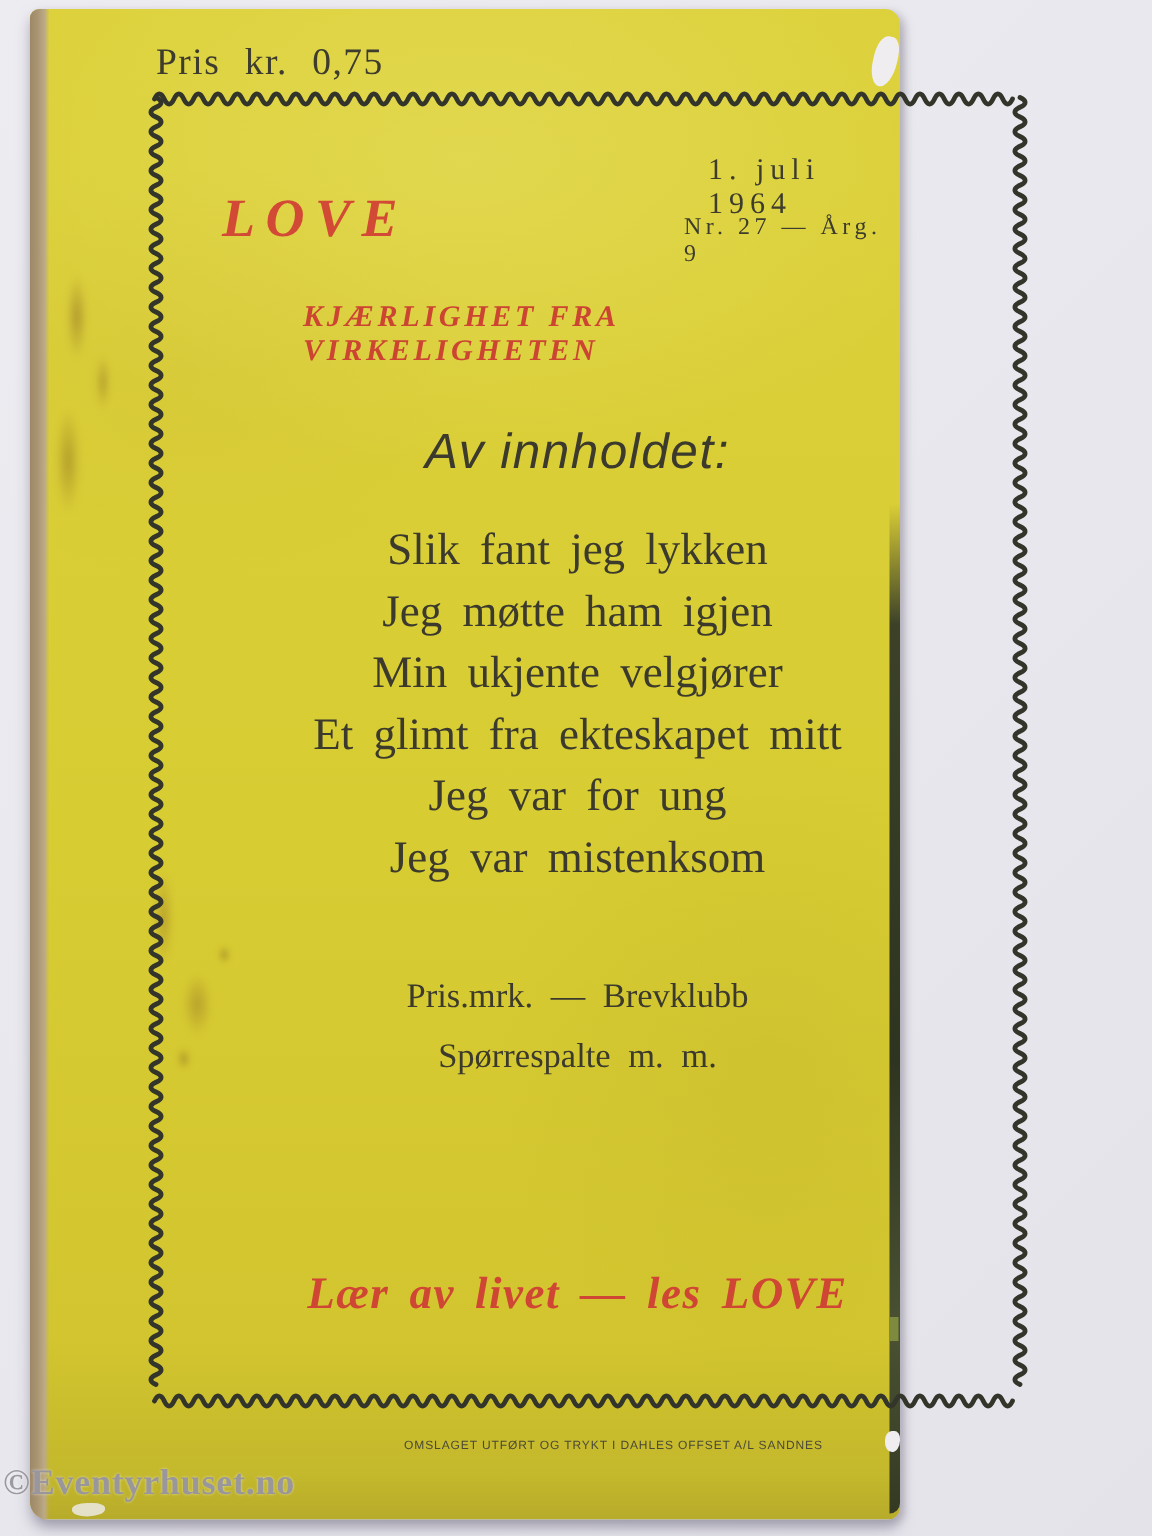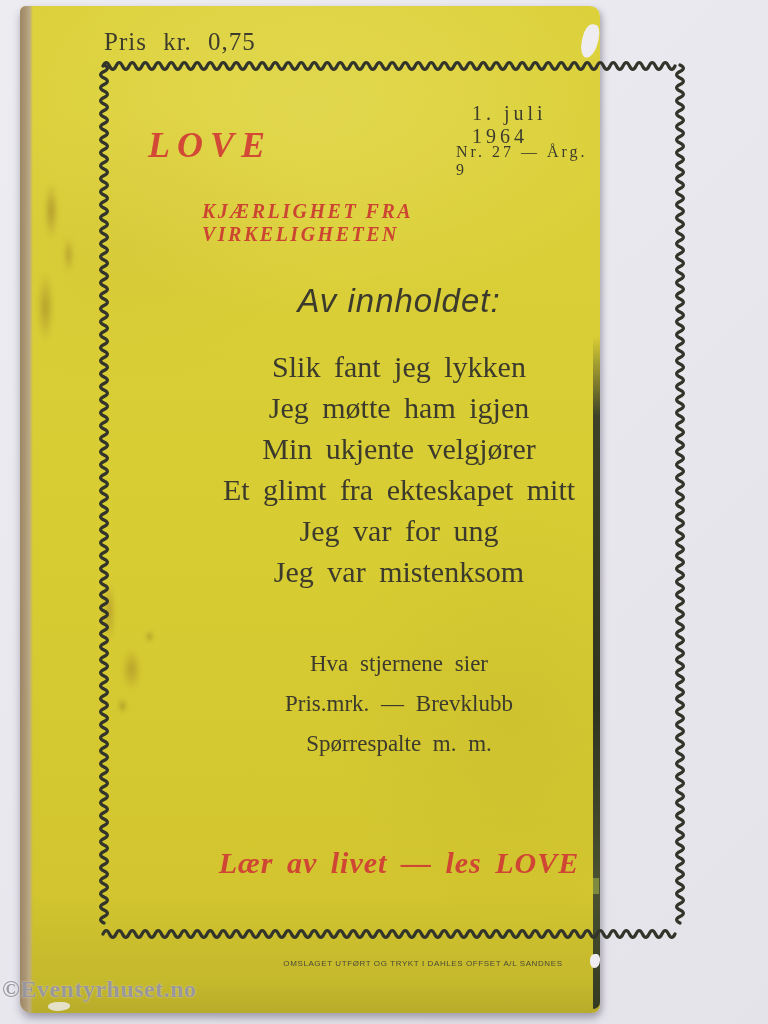--- a/index.html
+++ b/index.html
@@ -46,21 +46,21 @@
   
   .price{position:absolute;left:84px;top:22px;font-size:25px;color:#3d3c2d;
          word-spacing:9px;letter-spacing:1px;}
   .frame-svg{position:absolute;left:78px;top:54px;}
   .date{position:absolute;left:452px;top:96px;font-size:20px;color:#3d3c2d;letter-spacing:4px;}
   .issue{position:absolute;left:436px;top:137px;font-size:16px;color:#3d3c2d;letter-spacing:3px;}
   .title{position:absolute;left:128px;top:118px;font-size:36px;font-style:italic;font-weight:700;
          color:#d24a36;letter-spacing:7px;}
   .subtitle{position:absolute;left:182px;top:194px;font-size:20px;font-style:italic;font-weight:700;
          color:#cc4432;letter-spacing:2.5px;}
-  .col{position:absolute;left:88px;width:582px;text-align:center;color:#3b3a2c;}
+  .col{position:absolute;left:74px;width:582px;text-align:center;color:#3b3a2c;}
   .contents-heading{top:276px;font-family:"Liberation Sans","DejaVu Sans",sans-serif;
          font-style:italic;font-size:33px;letter-spacing:1px;}
   .contents-1{top:340px;font-size:30px;line-height:41px;word-spacing:6px;}
   .contents-2{top:638px;font-size:23px;line-height:40px;word-spacing:6px;}
   .slogan{top:840px;font-size:30px;font-style:italic;font-weight:700;color:#cf4634;
           letter-spacing:1px;word-spacing:5px;}
   .credit{top:953px;font-family:"Liberation Sans","DejaVu Sans",sans-serif;
           font-size:8px;letter-spacing:0.6px;color:#4a4936;transform:translateX(24px);}
 
   
@@ -104,21 +104,20 @@
     <div class="col contents-1">
       <div>Slik fant jeg lykken</div>
       <div>Jeg møtte ham igjen</div>
       <div>Min ukjente velgjører</div>
       <div>Et glimt fra ekteskapet mitt</div>
       <div>Jeg var for ung</div>
       <div>Jeg var mistenksom</div>
     </div>
 
     <div class="col contents-2">
-      <div>Hva stjernene sier</div>
       <div>Pris.mrk. — Brevklubb</div>
       <div>Spørrespalte m. m.</div>
     </div>
 
     <div class="col slogan">Lær av livet — les LOVE</div>
 
     <div class="col credit">OMSLAGET UTFØRT OG TRYKT I DAHLES OFFSET A/L SANDNES</div>
 
   </div>
 

